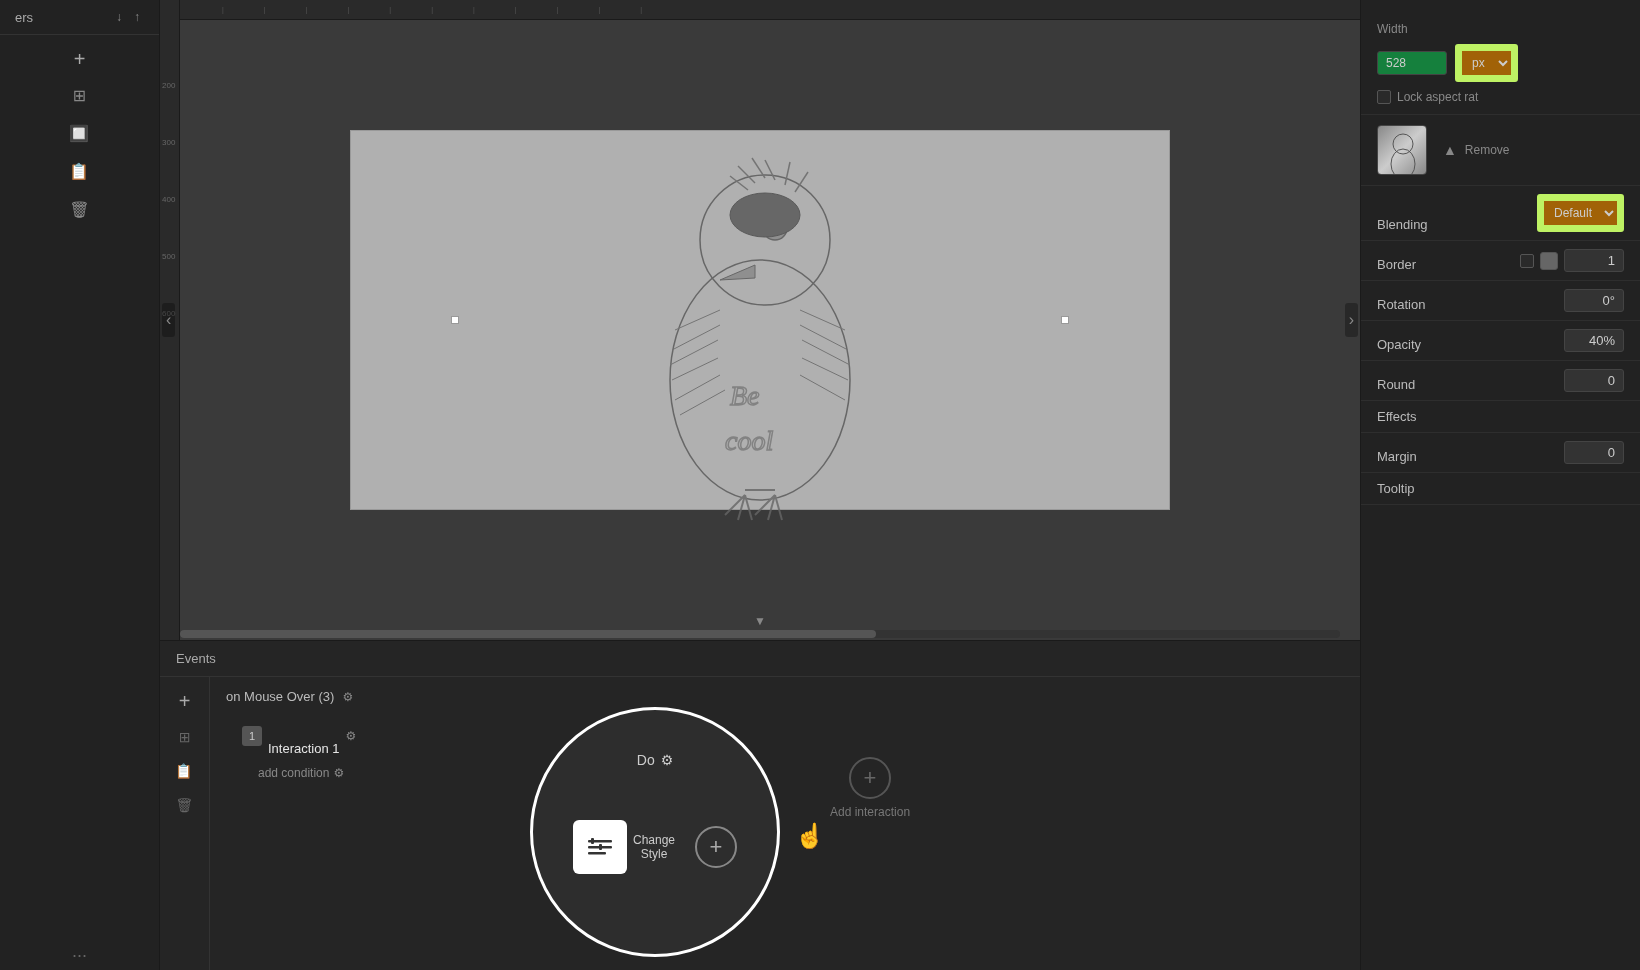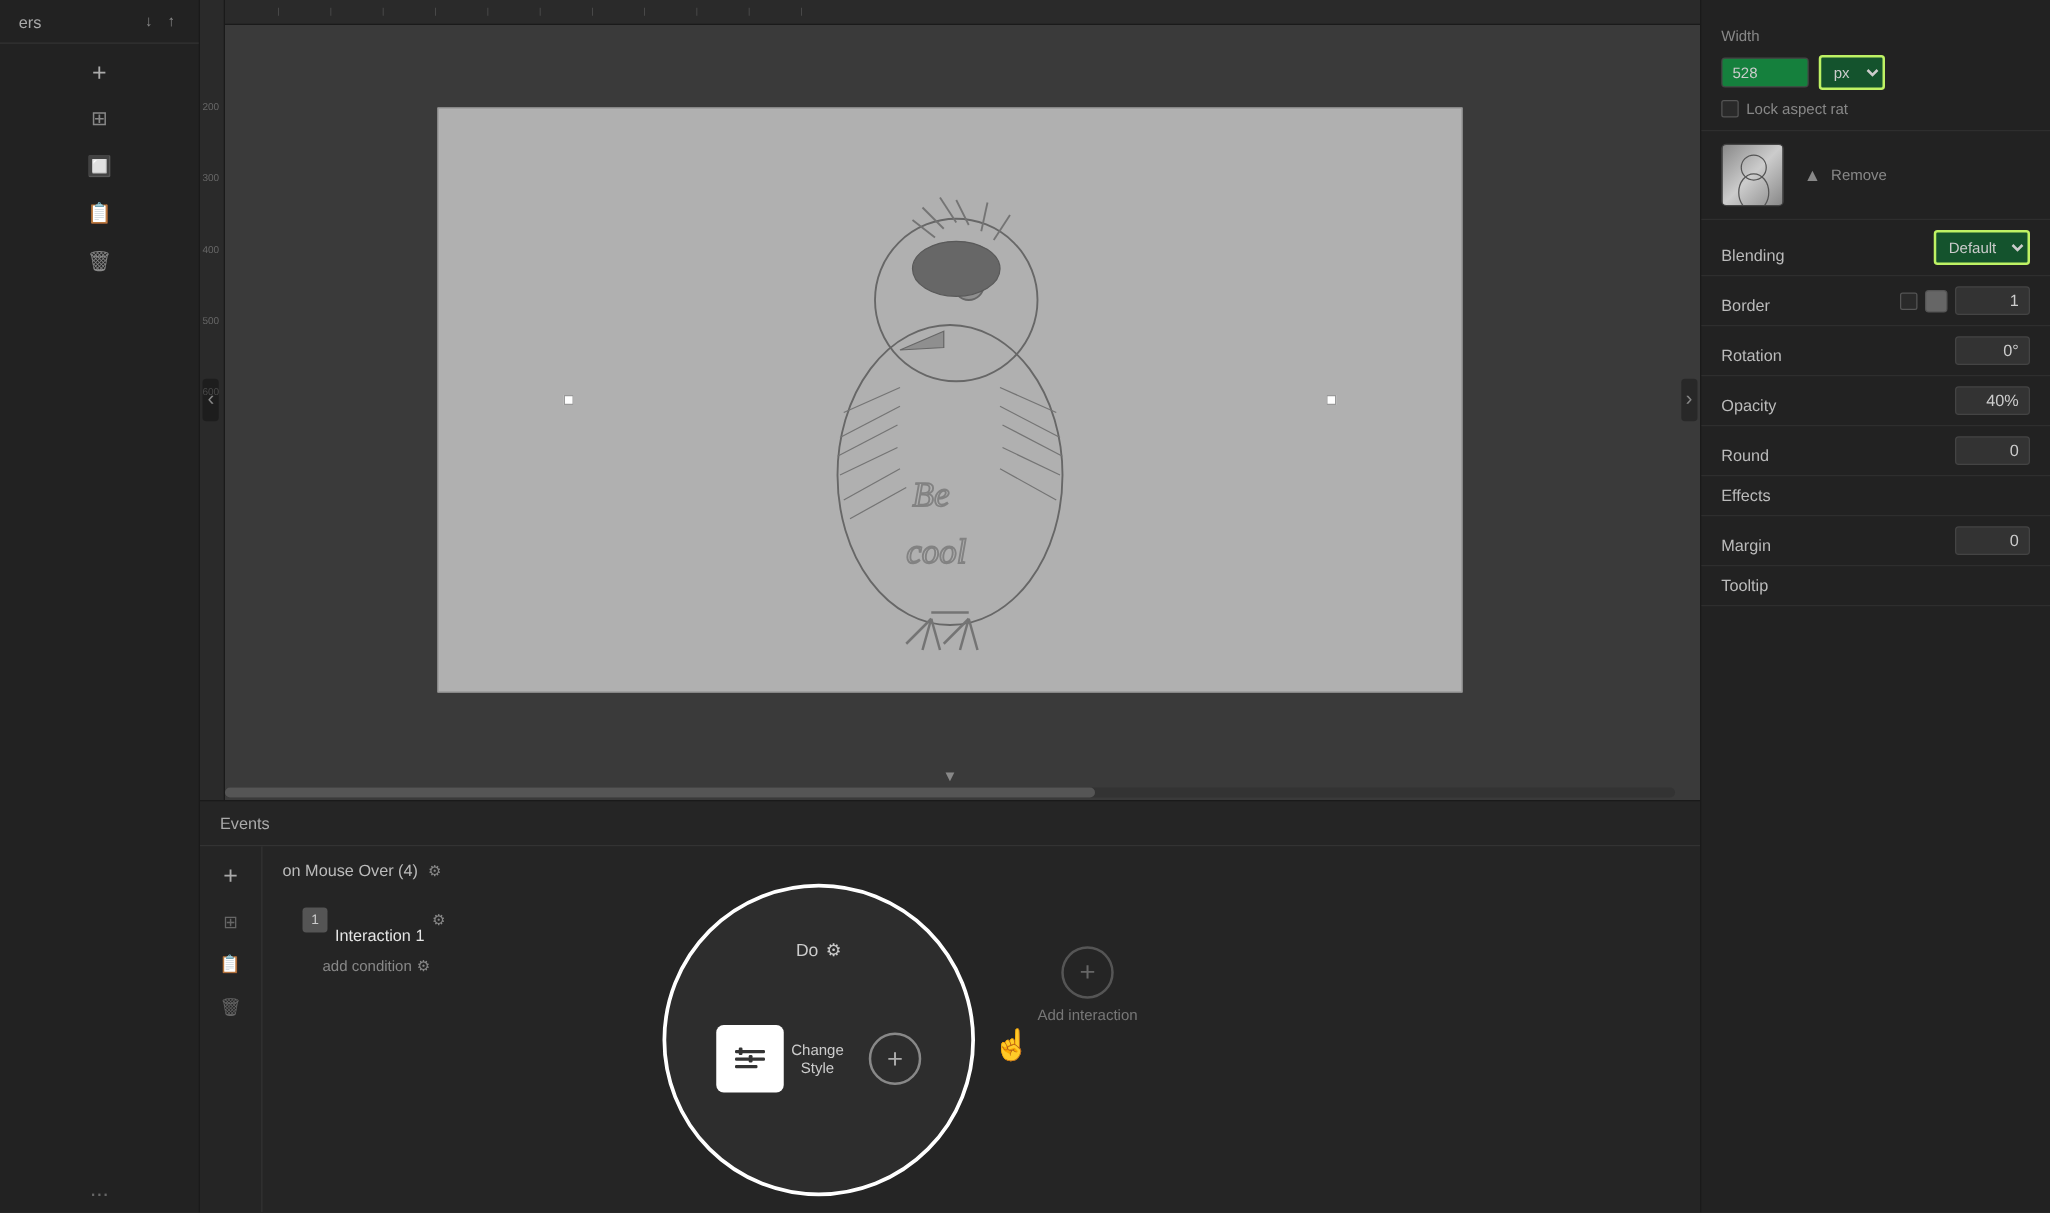--- a/index.html
+++ b/index.html
@@ -145,21 +145,21 @@
       left: 20px;
       right: 20px;
       bottom: 20px;
       display: flex;
       align-items: center;
       justify-content: center;
     }
 
     .canvas-frame {
       width: 820px;
-      height: 468px;
+      height: 380px;
       background: #b0b0b0;
       position: relative;
       border: 1px solid #999;
     }
 
     
     .bird-illustration {
       position: absolute;
       top: 0;
       left: 0;
@@ -509,22 +509,22 @@
       background: #15803d;
       border: 1px solid #444;
       color: #ccc;
       font-size: 12px;
       padding: 4px 8px;
       border-radius: 3px;
       width: 70px;
     }
 
     .right-select {
-      background: #14532d;
-      border: 2px solid #bef264;
+      background: #a16207;
+      border: 7px solid #bef264;
       color: #ccc;
       font-size: 12px;
       padding: 4px 6px;
       border-radius: 3px;
     }
 
     .right-label {
       font-size: 13px;
       color: #bbb;
       min-width: 70px;
@@ -761,21 +761,21 @@
         <div class="events-add-col">
           <button class="events-add-btn">+</button>
           <button class="events-small-btn">⊞</button>
           <button class="events-small-btn">📋</button>
           <button class="events-small-btn">🗑</button>
         </div>
 
         <div class="events-content">
 
           <div class="event-row-label">
-            <span>on Mouse Over (4)</span>
+            <span>on Mouse Over (3)</span>
             <span class="event-gear-icon">⚙</span>
           </div>
 
           <div class="interaction-row">
             <div class="interaction-number">1</div>
             <span class="interaction-label">Interaction 1</span>
             <span class="event-gear-icon">⚙</span>
           </div>
 
           <div class="add-condition-row">

